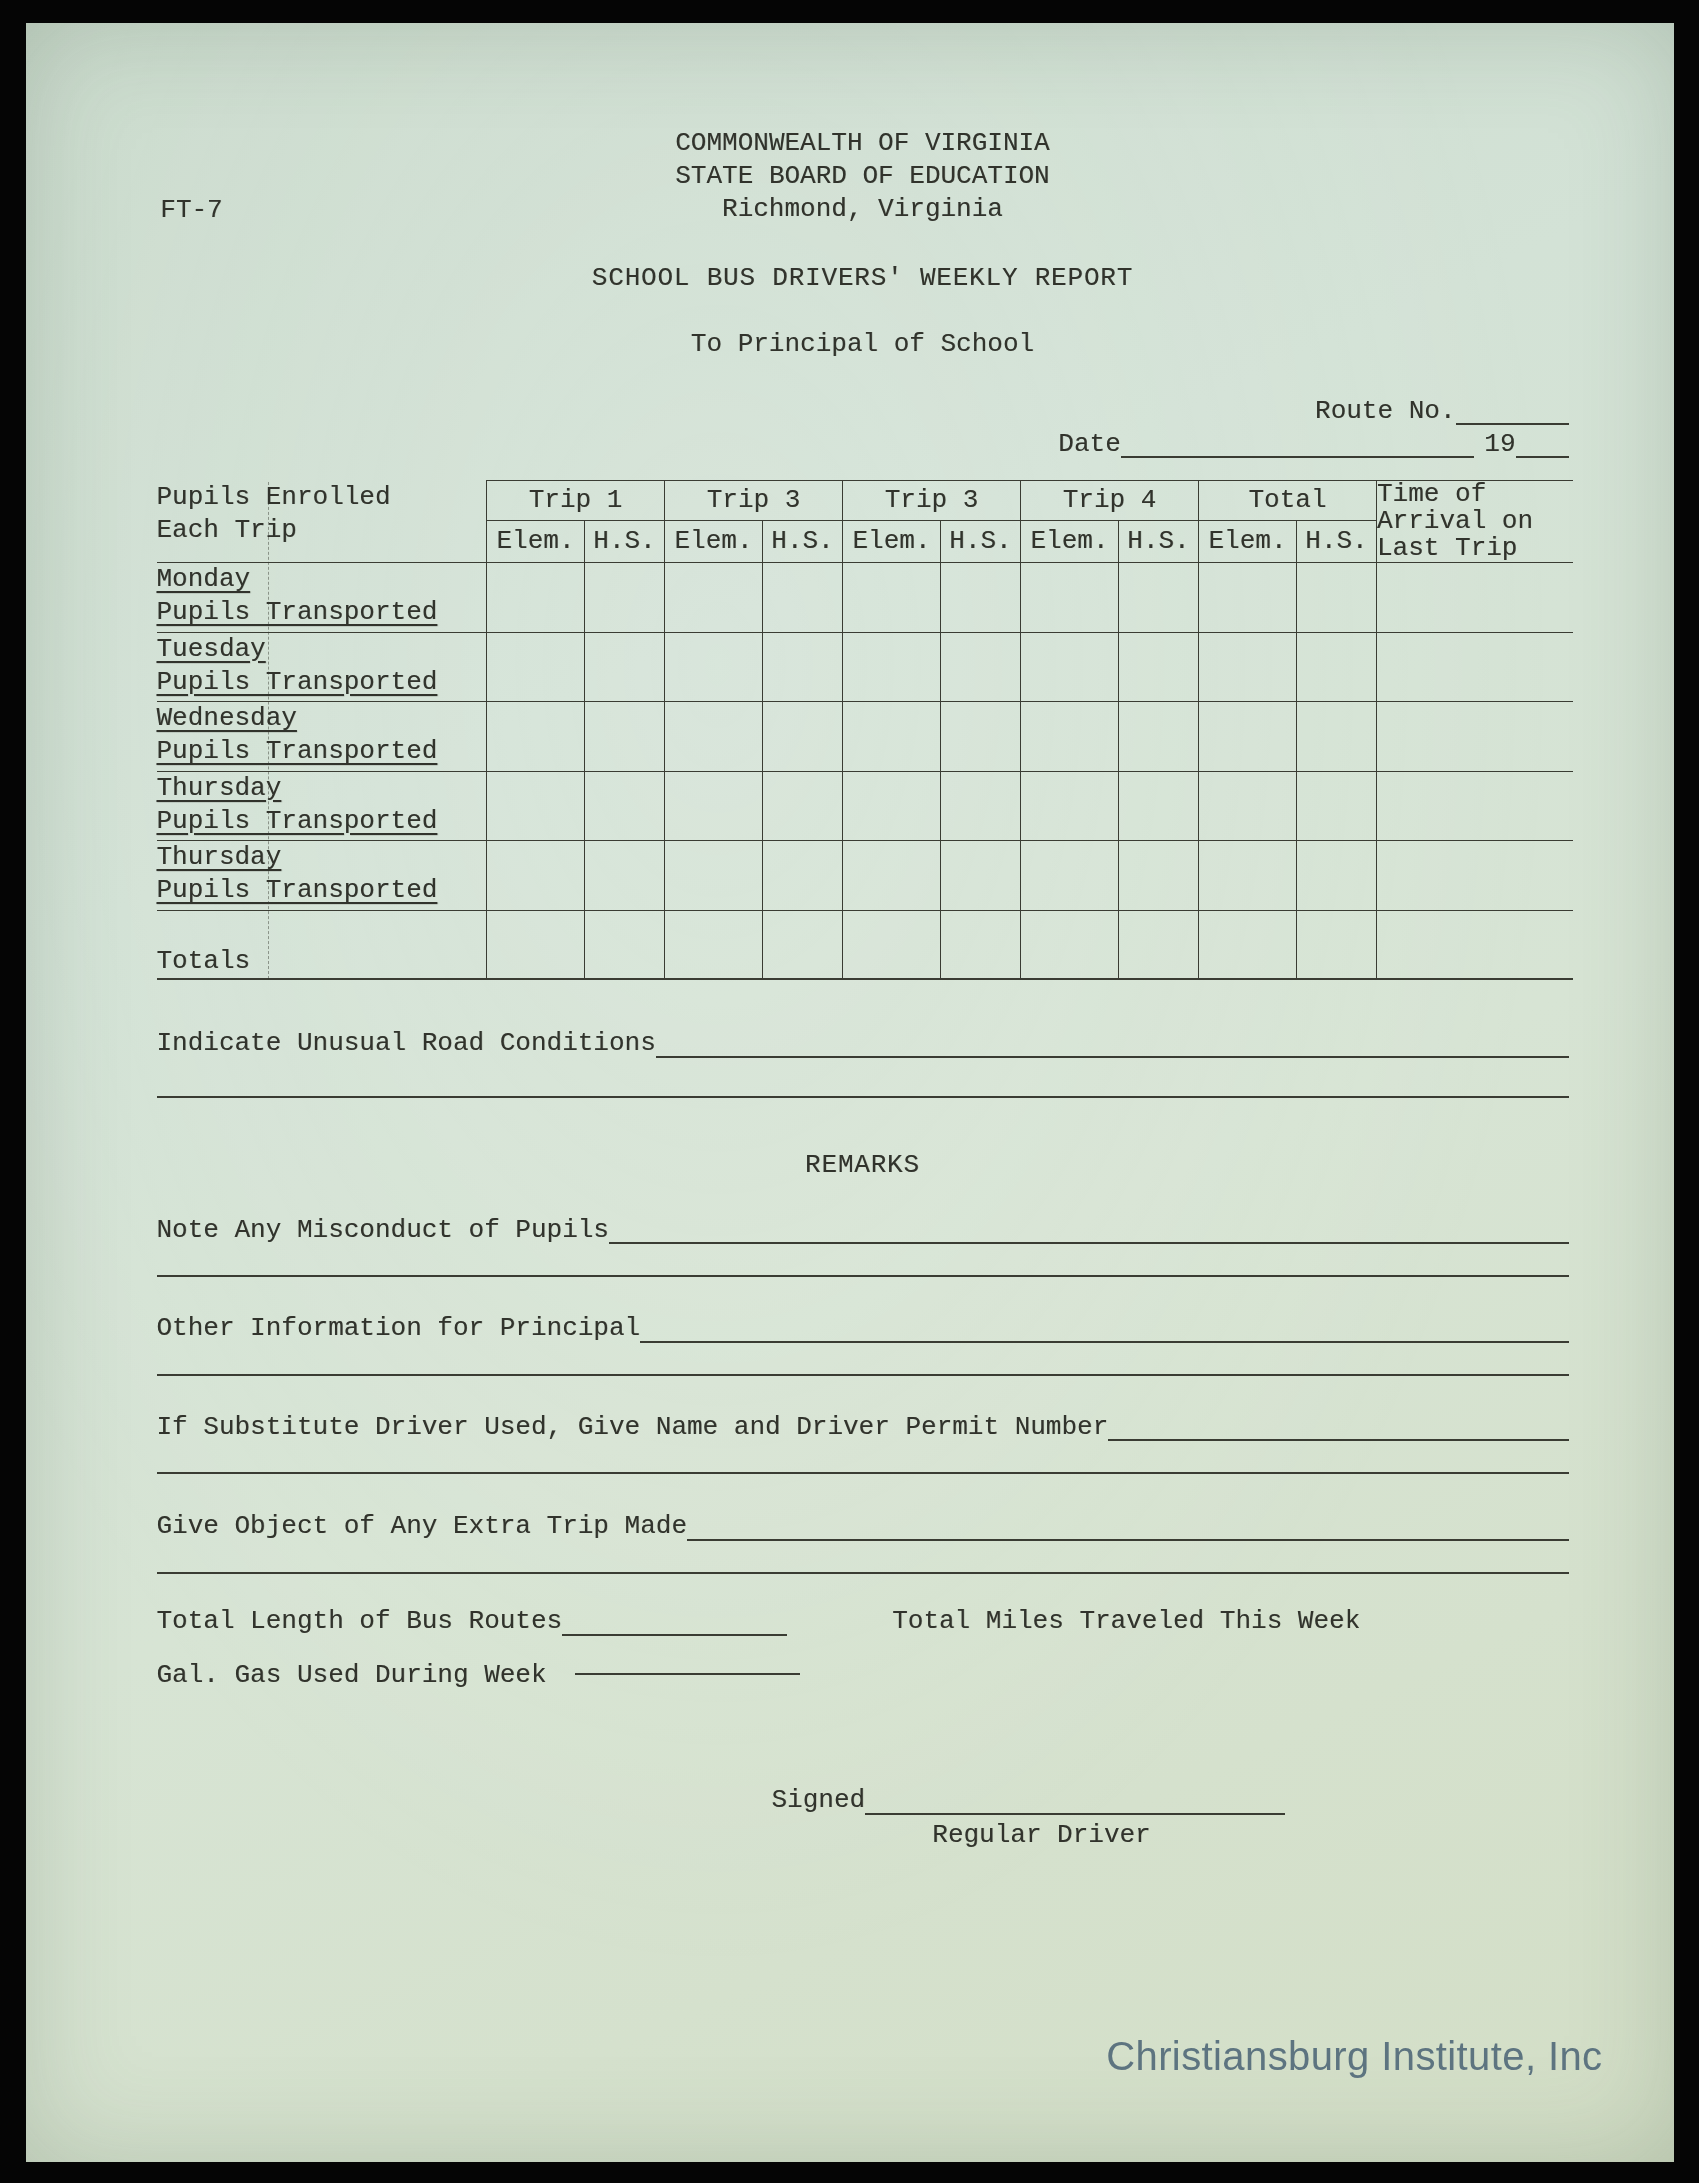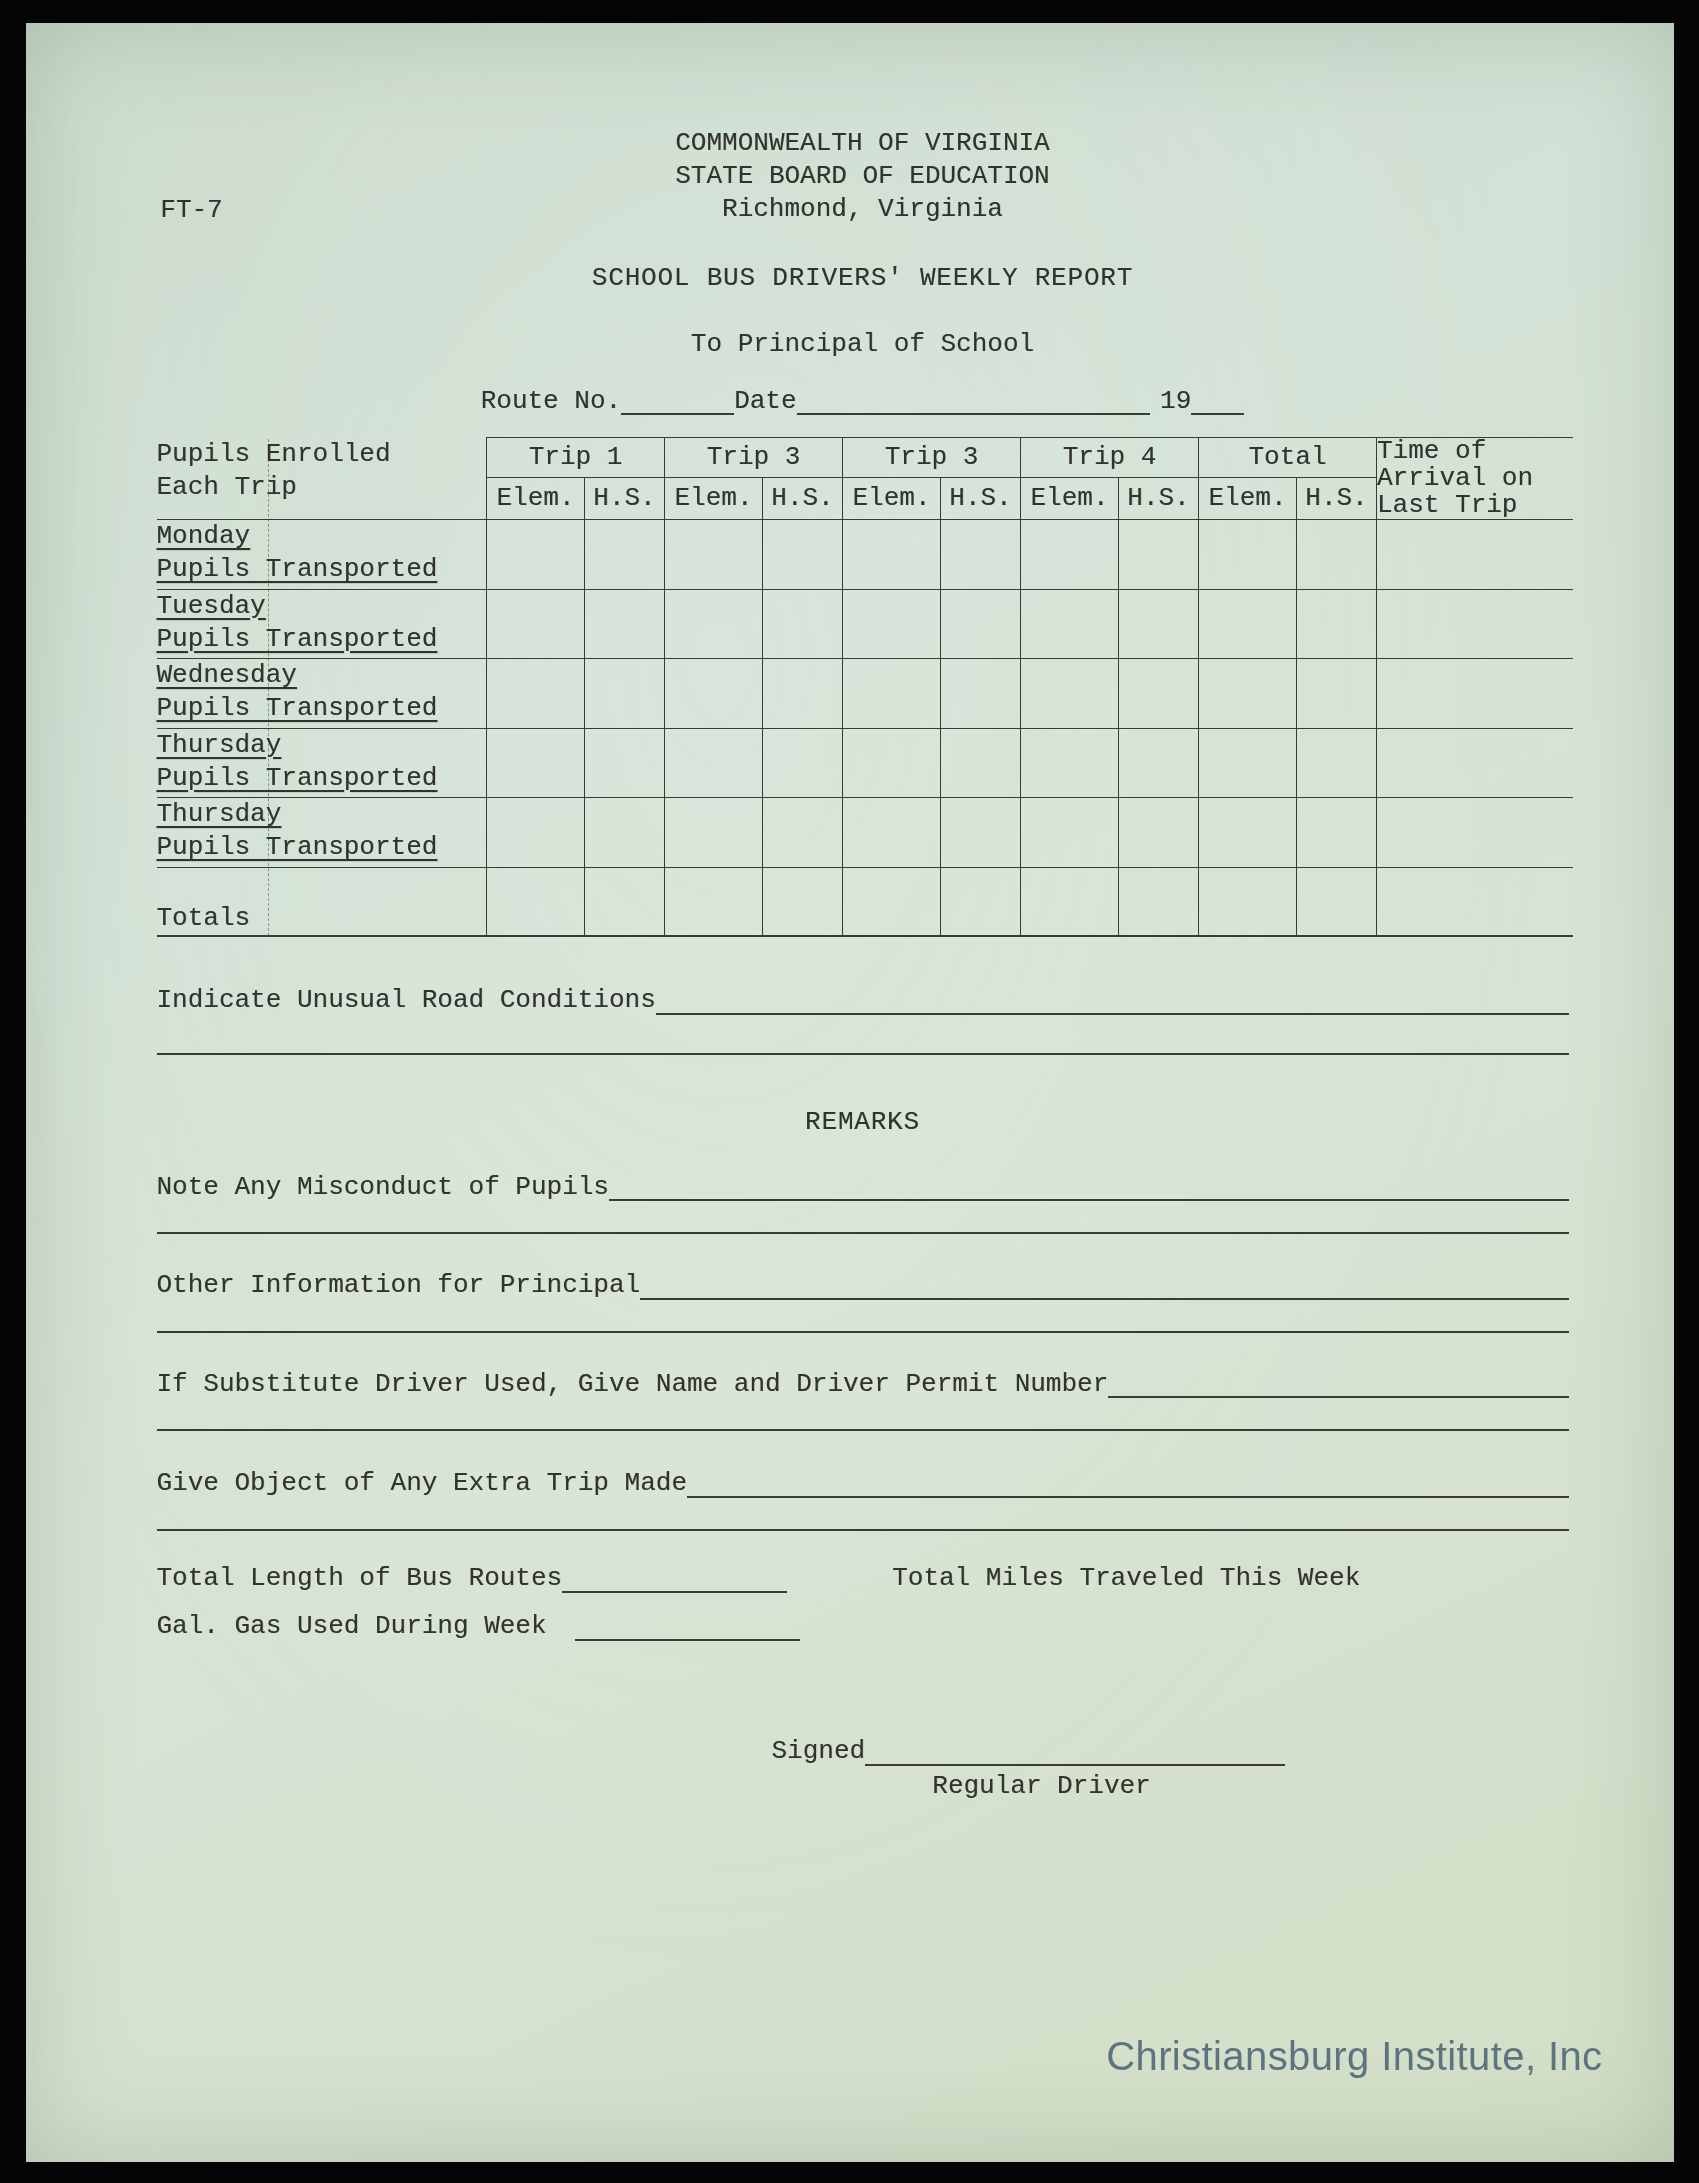--- a/index.html
+++ b/index.html
@@ -33,24 +33,25 @@
     text-shadow:0.4px 0.4px 0.5px rgba(49,51,44,0.35);
   }
   .form-code{
     position:absolute;
     left:3.8px;top:171px;
   }
   .form-header{margin-top:104px;text-align:center;}
   .form-title{margin-top:36px;text-align:center;letter-spacing:0.8px;}
   .form-subtitle{margin-top:33px;text-align:center;}
   .route-date-row{
-    margin-top:24px;
+    margin-top:34px;
     display:flex;
     justify-content:center;
     align-items:flex-end;
+    flex-direction:column;
   }
   .inline-group{display:flex;align-items:flex-end;}
   .fill{
     display:inline-block;
     border-bottom:2.3px solid var(--line);
     margin-bottom:2.3px;
   }
   .w150{width:113px;}
   .w470{width:353px;}
   .w70{width:53px;}
@@ -88,21 +89,21 @@
   .remarks-title{margin-top:51px;text-align:center;letter-spacing:0.8px;}
   .misconduct-row{margin-top:31.5px;}
   .rule-a{margin-top:28.5px;}
   .other-row{margin-top:35px;}
   .substitute-row{margin-top:35px;}
   .extra-row{margin-top:36px;}
   .totals-line-row{margin-top:31.5px;display:flex;align-items:flex-end;}
   .totals-left{display:flex;align-items:flex-end;}
   .totals-spacer{width:105px;}
   .totals-right{flex:1;display:flex;align-items:flex-end;}
-  .gas-row{margin-top:15px;display:flex;align-items:flex-end;gap:28px;}
+  .gas-row{margin-top:21px;display:flex;align-items:center;gap:28px;}
   .signed-row{margin-top:92px;margin-left:615px;display:flex;align-items:flex-end;}
   .signed-caption{margin-left:675px;width:420px;text-align:center;margin-top:1.5px;}
 
   .watermark{
     position:absolute;
     right:71px;top:2011px;
     font-family:"Liberation Sans","DejaVu Sans",sans-serif;
     font-size:40px;
     color:#5d7480;
     text-shadow:none;

